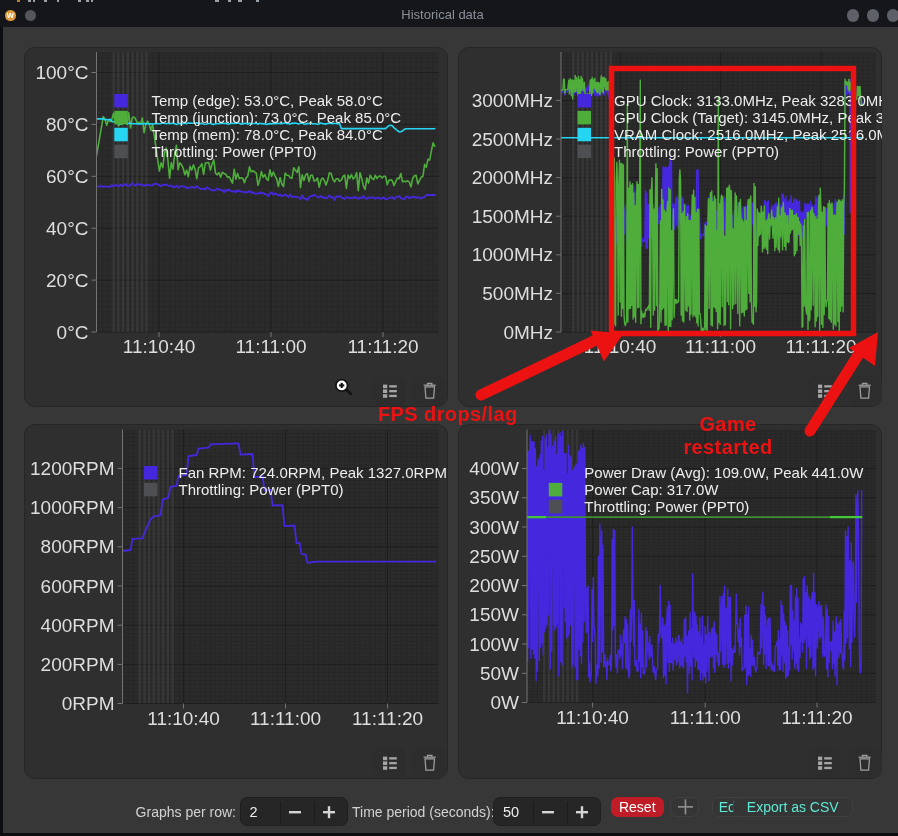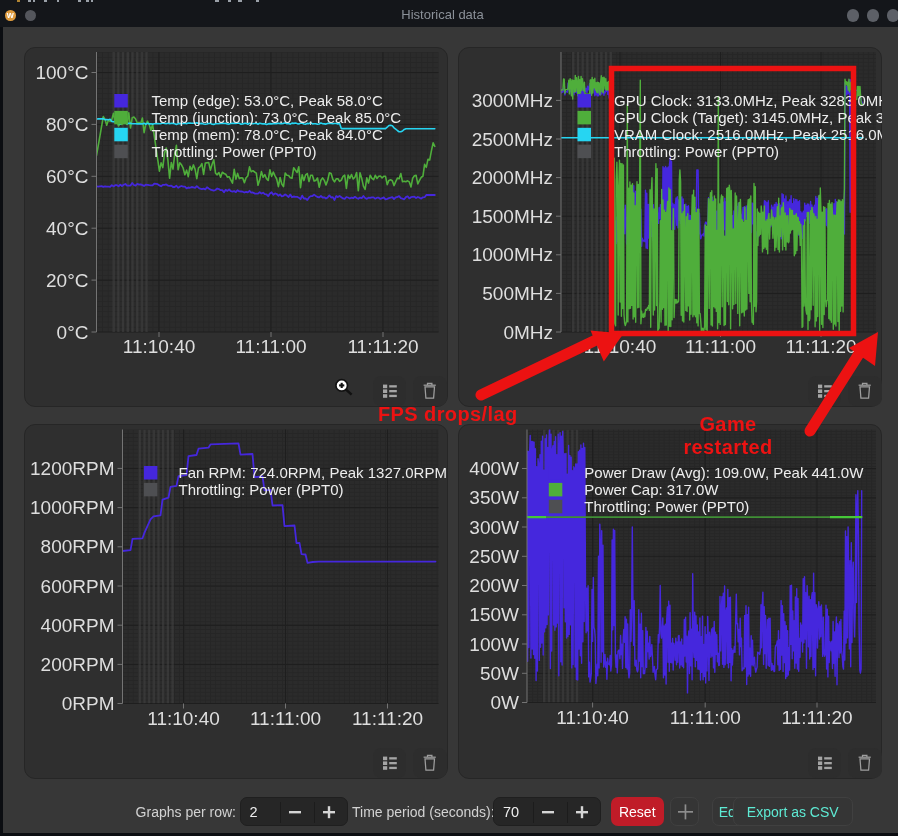--- a/index.html
+++ b/index.html
@@ -4,21 +4,21 @@
 html,body { width:898px; height:836px; overflow:hidden; }
 body { position:relative; background:#0b0d11; font-family:"Liberation Sans",sans-serif; }
 .titlebar { position:absolute; left:0; top:0; width:898px; height:27px; background:#14161a; }
 .title { position:absolute; left:-6.5px; width:100%; text-align:center; top:7px; font-size:13px; color:#8b9199; }
 .circ { position:absolute; border-radius:50%; }
 .content { position:absolute; left:3px; top:27px; width:895px; height:806px; background:#373737; }
 .card { position:absolute; background:#2f2f2f; border:1px solid #262626; border-radius:11px; }
 .cbtn { position:absolute; width:33.5px; height:30px; background:#2d2d2d; border-radius:8px; }
 .tool-label { position:absolute; font-size:14px; color:#d2d2d2; top:804px; }
 .spin { position:absolute; top:797px; height:29px; background:#262626; border:1px solid #1f1f1f; border-radius:7px; color:#eee; }
-.btn { position:absolute; top:797px; height:29px; border-radius:7px; font-size:14px;
+.btn { position:absolute; top:797px; height:20px; border-radius:7px; font-size:14px;
        display:flex; align-items:center; justify-content:center; }
 .btn.dim { background:#353535; border:1px solid #404040; color:#5eead4; }
 </style></head><body>
 
 <div class="titlebar"></div>
 <div class="title">Historical data</div>
 <div style="position:absolute;left:17px;top:0;width:3px;height:2px;background:#b08432"></div>
 <div style="position:absolute;left:28px;top:0;width:3px;height:2px;background:#9aa0a8"></div>
 <div style="position:absolute;left:33px;top:0;width:2px;height:2px;background:#9aa0a8"></div>
 <div style="position:absolute;left:44px;top:0;width:3px;height:2px;background:#9aa0a8"></div>
@@ -390,21 +390,21 @@
 <svg style="position:absolute;left:47px;top:0" width="14" height="28">
       <rect x="1" y="13" width="12" height="2.4" fill="#d5d5d5"></rect>
     </svg>
 <svg style="position:absolute;left:81px;top:0" width="14" height="28">
       <rect x="1" y="13" width="12" height="2.4" fill="#d5d5d5"></rect>
       <rect x="5.8" y="8.2" width="2.4" height="12" fill="#d5d5d5"></rect>
     </svg>
 </div>
 <div class="tool-label" style="left:352px">Time period (seconds):</div>
 <div class="spin" style="left:493px;width:108px">
-<div style="position:absolute;left:9px;top:6px;font-size:14.5px">70</div>
+<div style="position:absolute;left:9px;top:6px;font-size:14.5px">50</div>
 <div style="position:absolute;left:39px;top:4px;width:1px;height:21px;background:#1c1c1c"></div>
 <div style="position:absolute;left:73px;top:4px;width:1px;height:21px;background:#1c1c1c"></div>
 <svg style="position:absolute;left:47px;top:0" width="14" height="28">
       <rect x="1" y="13" width="12" height="2.4" fill="#d5d5d5"></rect>
     </svg>
 <svg style="position:absolute;left:81px;top:0" width="14" height="28">
       <rect x="1" y="13" width="12" height="2.4" fill="#d5d5d5"></rect>
       <rect x="5.8" y="8.2" width="2.4" height="12" fill="#d5d5d5"></rect>
     </svg>
 </div>

